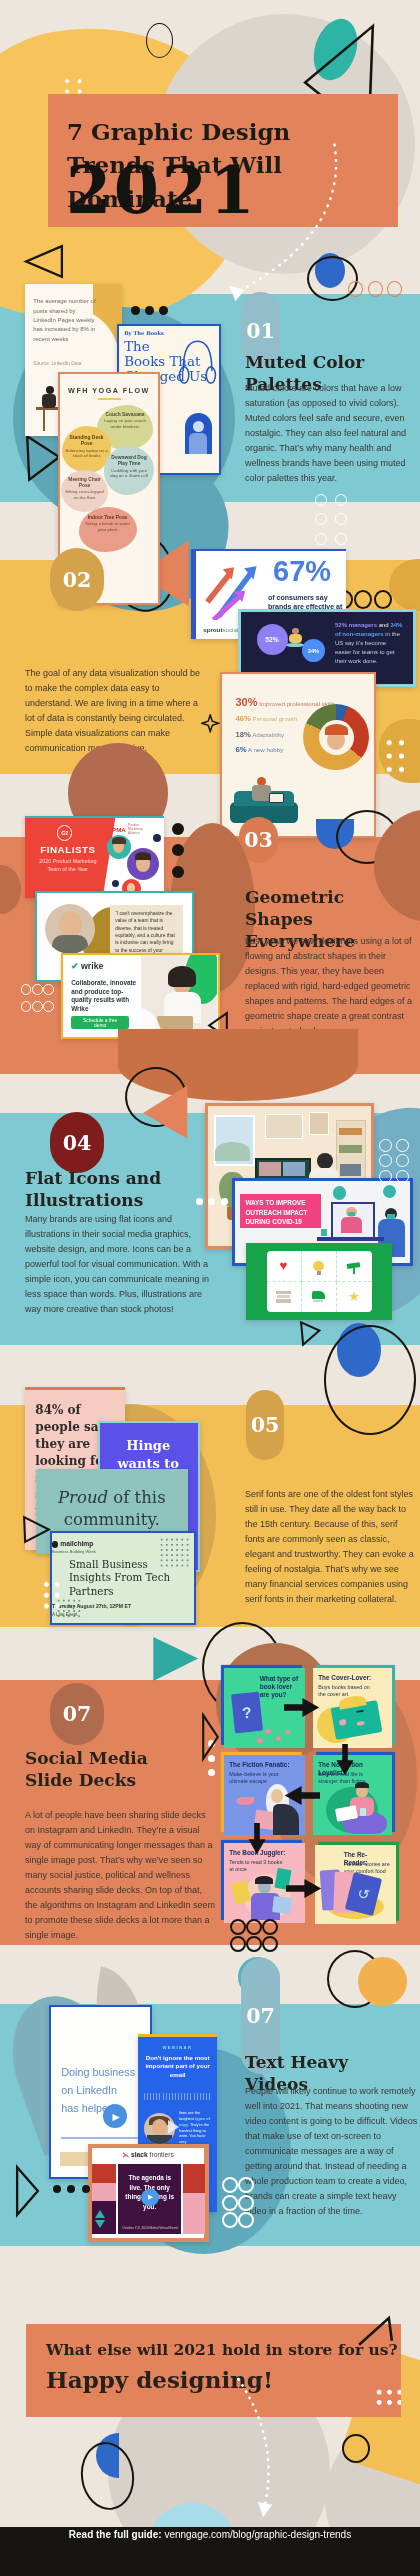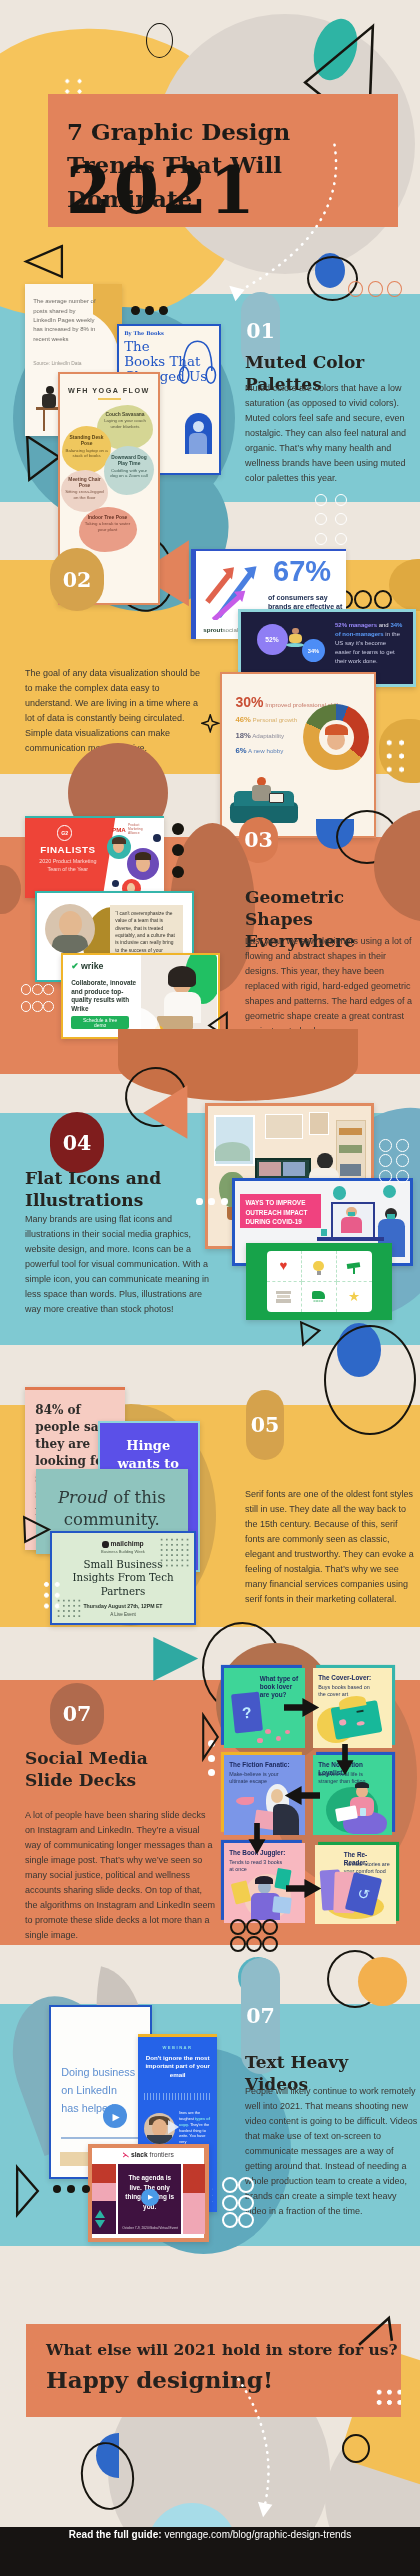--- a/index.html
+++ b/index.html
@@ -190,21 +190,21 @@
     <div class="abs r50" style="left:51px;top:15.5px;width:6.7px;height:6.7px;background:#C98F6B"></div>
     <div class="abs" style="left:48px;top:22px;width:13px;height:8.8px;background:#EFC75E;border-radius:4.1px"></div>
     <div class="abs" style="left:45px;top:31px;width:18px;height:4.1px;background:#7FD4D4;border-radius:50%"></div>
     <div class="abs" style="left:94px;top:9.3px;width:69px;font-size:6px;line-height:1.5">
       <span style="color:#9B8AFB;font-weight:bold">52% managers</span><span style="color:#EDEDF5"> and </span><span style="color:#5B9BF8;font-weight:bold">34% of non-managers</span><span style="color:#C9CBE2"> in the US say it's become easier for teams to get their work done.</span>
     </div>
   </div>
 
   <div class="card" style="left:220px;top:672px;width:152px;height:162px;background:#FAF3E8;border:2.6px solid #E08A5F">
     <div class="abs" style="left:13.4px;top:20.6px;font-size:6.2px;line-height:15.5px">
-      <div><b style="color:#C94F35;font-size:14px">30%</b> <span style="color:#C87B6B">Improved professional skills</span></div>
+      <div><b style="color:#C94F35;font-size:11px">30%</b> <span style="color:#C87B6B">Improved professional skills</span></div>
       <div><b style="color:#E0A33E;font-size:7.7px">46%</b> <span style="color:#D9B06A">Personal growth</span></div>
       <div><b style="color:#63637A;font-size:7.7px">18%</b> <span style="color:#8E8E9C">Adaptability</span></div>
       <div><b style="color:#2D5FA8;font-size:7.7px">6%</b> <span style="color:#5B80B8">A new hobby</span></div>
     </div>
     <div class="abs r50" id="donut" style="left: 81px; top: 30px; width: 66px; height: 66px; background: conic-gradient(rgb(45, 95, 168) 0%, rgb(45, 95, 168) 6%, rgb(194, 59, 34) 6%, rgb(194, 59, 34) 36%, rgb(224, 163, 62) 36%, rgb(224, 163, 62) 82%, rgb(93, 122, 60) 82%, rgb(93, 122, 60) 100%);">
       <div class="abs r50" style="left:15.5px;top:15.5px;width:35px;height:35px;background:#FAF3E8">
         <div class="abs r50" style="left:8.2px;top:10.3px;width:18.5px;height:20.6px;background:#E8B48C"></div>
         <div class="abs" style="left:6.2px;top:4.1px;width:23px;height:11.3px;background:#D2572B;border-radius:50% 50% 0 0"></div>
       </div>
     </div>
@@ -403,21 +403,21 @@
   <div class="card" style="left:25px;top:1387px;width:100px;height:160px;background:#F6CCC2;border-top:3.1px solid #E0784F">
     <div class="abs serif" style="left:10.3px;top:12.4px;width:77px;font-size:12px;font-weight:bold;color:#2F2D2B;line-height:1.4">84% of people say they are looking for something serious right now.</div>
   </div>
   <div class="card" style="left:98px;top:1421px;width:98px;height:147px;background:#5B50E8;border:2.6px solid #8FD4DA">
     <div class="abs serif" style="left:7.2px;top:14.4px;width:82px;text-align:center;font-size:13px;font-weight:bold;color:#fff;line-height:1.35">Hinge wants to buy you dinner!</div>
     <div class="abs" style="left:37px;top:66px;width:24px;height:1.5px;background:#fff"></div>
   </div>
   <div class="card" style="left:36px;top:1469px;width:152px;height:85px;background:#8FC4BE">
     <div class="abs serif" style="left:10.3px;top:17.5px;width:131px;text-align:center;font-size:16.5px;color:#2E3B3A;line-height:1.35"><i>Proud</i><span> of this community.</span></div>
   </div>
-  <div class="card" style="left:50px;top:1531px;width:142px;height:90px;background:#DCEBD4;border:2.6px solid #2357C5;text-align:center">
+  <div class="card" style="left:50px;top:1531px;width:142px;height:90px;background:#DCEBD4;border:2.6px solid #2357C5;">
     <div class="dotgrid" style="right:4.1px;top:4.1px;width:31px;height:31px;background-image:radial-gradient(circle,#2B4A3A 0.6px,transparent 0.9px);background-size:5.2px 5.2px;opacity:.6"></div>
     <div class="dotgrid" style="left:4.1px;bottom:4.1px;width:26px;height:20.6px;background-image:radial-gradient(circle,#2B4A3A 0.6px,transparent 0.9px);background-size:5.2px 5.2px;opacity:.6"></div>
     <div style="margin-top:7.2px;font-size:6.7px;font-weight:bold;color:#221F1F"><span style="display:inline-block;width:6.2px;height:6.2px;background:#221F1F;border-radius:50%;margin-right:2.1px;vertical-align:middle"></span><span>mailchimp</span></div>
     <div style="margin-top:1.5px;font-size:4.1px;color:#4A5A4A">Business Building Week</div>
     <div class="serif" style="margin:4.1px auto 0;width:108px;font-size:10.3px;color:#21302A;line-height:1.3">Small Business Insights From Tech Partners</div>
     <div style="margin-top:5.2px;font-size:5.2px;font-weight:bold;color:#2A352C">Thursday August 27th, 12PM ET</div>
     <div style="margin-top:2.1px;font-size:4.6px;color:#3A473C">A Live Event</div>
   </div>
   <svg class="abs" style="left:19.6px;top:1513px" width="33" height="32" viewBox="0 0 64 62">
       <polygon points="8,8 56,32 10,56" fill="none" stroke="#17150F" stroke-width="4"></polygon>

